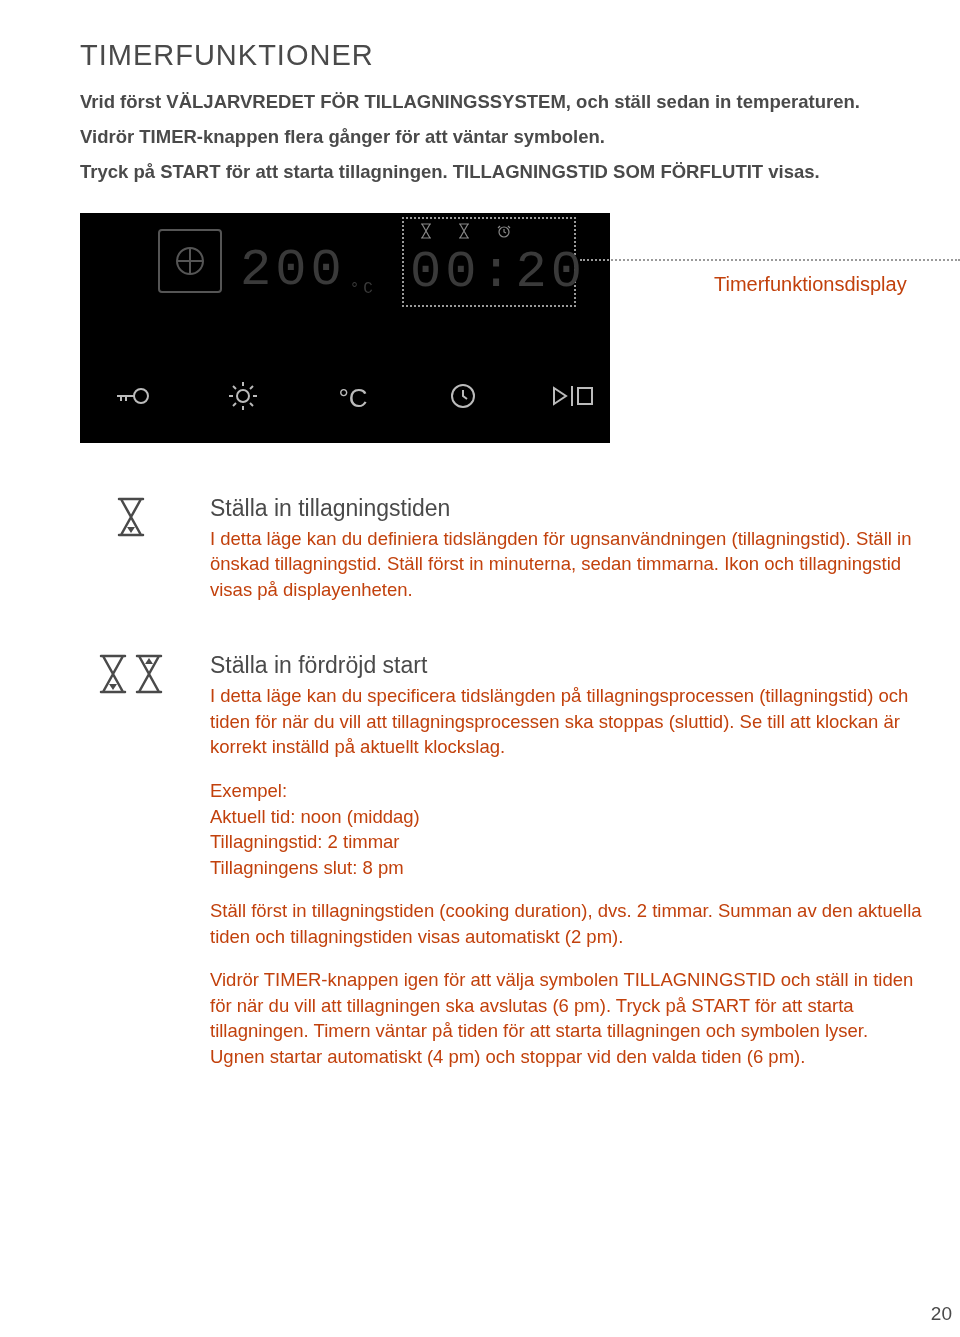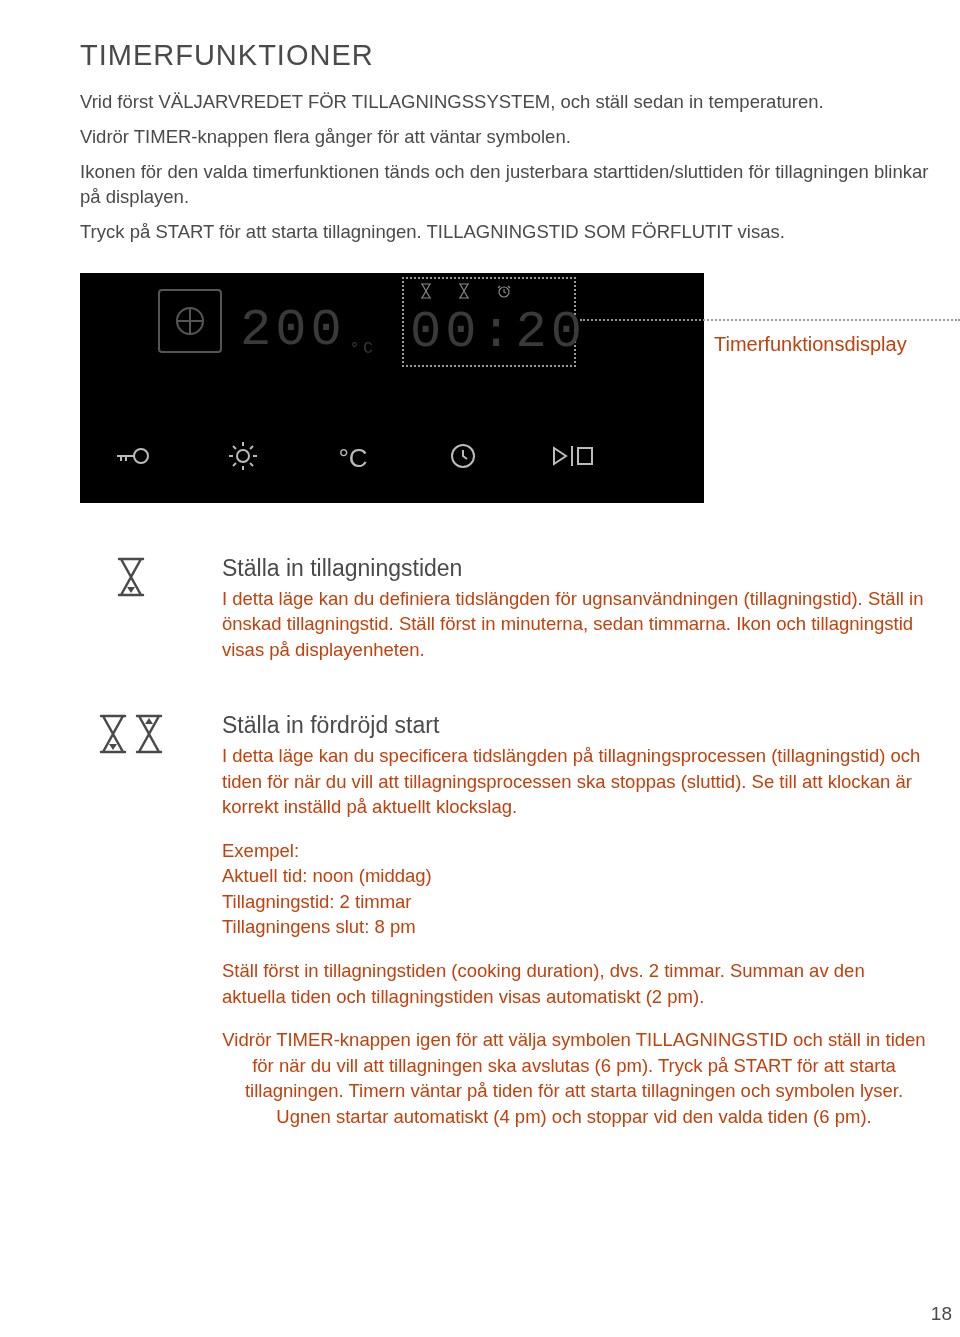--- a/index.html
+++ b/index.html
@@ -1,58 +1,57 @@
 <!DOCTYPE html>
 <html><head>
 <meta charset="utf-8">
 <style>
   * { box-sizing: border-box; margin: 0; padding: 0; }
   html, body { width: 960px; background: #fff; font-family: "Helvetica Neue", Arial, sans-serif; color: #4a4a4a; }
   .page { width: 960px; min-height: 1337px; padding: 39px 44px 20px 44px; position: relative; margin-left: 36px; }
   .title { font-size: 29px; letter-spacing: 1px; font-weight: 500; color: #4a4a4a; margin-bottom: 18px; }
-  .intro p { font-size: 18.5px; line-height: 1.35; margin-bottom: 10px; color: #4a4a4a; font-weight: 400; }
+  .intro p { font-size: 18.5px; line-height: 1.35; margin-bottom: 10px; color: #4a4a4a; font-weight: 700; }
   .intro p.nomargin { margin-bottom: 0; }
   .intro { margin-bottom: 28px; }
   .display-wrap { position: relative; width: 880px; margin: 0 0 18px 0; }
-  .display { width: 624px; height: 230px; background: #000; position: relative; }
+  .display { width: 530px; height: 230px; background: #000; position: relative; }
   .disp-main { position: absolute; left: 78px; top: 16px; display: flex; align-items: flex-end; gap: 18px; }
   .oven-icon { width: 64px; height: 64px; border: 2px solid #555; border-radius: 4px; margin-bottom: 4px; display:flex; align-items:center; justify-content:center; }
   .oven-icon svg { display:block; }
   .seg { font-family: "DSEG7 Classic", "Courier New", monospace; color: #3a3a3a; font-size: 52px; letter-spacing: 4px; line-height: 1; display:flex; align-items:flex-end; }
   .seg-small { font-size: 16px; vertical-align: top; margin-left:4px; margin-right: 2px; }
   .seg2 { position: relative; }
   .seg2-wrap { position: absolute; left: 330px; top: 16px; }
   .tiny-icons { position: absolute; left: 340px; top: 10px; display:flex; gap: 26px; align-items:center; }
   .tiny-icons span { color:#777; font-size:14px; }
   .dashed-box { position: absolute; left: 322px; top: 4px; width: 174px; height: 90px; border: 2px dotted #9a9a9a; }
   .dashed-line { position:absolute; left: 500px; top: 46px; width: 380px; border-top: 2px dotted #9a9a9a; }
   .callout-label { position:absolute; left: 634px; top: 60px; font-size: 20px; color:#c2410c; }
   .bottom-icons { position:absolute; left: 28px; bottom: 26px; display:flex; gap: 60px; color:#ccc; font-size: 22px; align-items:center; }
   .bottom-icons .it { width: 50px; text-align:center; }
   .sections { margin-top: 52px; }
-  .sect { display:flex; margin-bottom: 32px; gap: 12px; }
+  .sect { display:flex; margin-bottom: 32px; }
   .sect-icons { width: 130px; flex: 0 0 130px; padding-top: 2px; display:flex; gap: 6px; justify-content:flex-start; padding-left: 36px; }
   .hourglass { width: 30px; height: 40px; }
   .sect-body { flex: 1; padding-right: 26px; }
   .sect-title { font-size: 23px; font-weight: 500; color:#4a4a4a; margin-bottom: 4px; }
   .sect-text { font-size: 18.5px; line-height: 1.38; color:#c2410c; margin-bottom: 18px; }
   .page-num { position:absolute; right: 44px; bottom: 12px; font-size: 19px; color:#4a4a4a; }
   .doc-id { position:absolute; right: 10px; bottom: 40px; font-size: 12px; color:#8a8a8a; writing-mode: vertical-rl; transform: rotate(180deg); letter-spacing: 1px; }
 </style>
 </head>
 <body>
 
 <div class="page">
 
   <h1 class="title">TIMERFUNKTIONER</h1>
 
   <div class="intro">
     <p>Vrid först VÄLJARVREDET FÖR TILLAGNINGSSYSTEM, och ställ sedan in temperaturen.</p>
     <p>Vidrör TIMER-knappen flera gånger för att väntar symbolen.</p>
-    <p class="nomargin">Ikonen för den valda timerfunktionen tänds och den justerbara starttiden/sluttiden för tillagningen blinkar på displayen.</p>
     <p style="margin-top:10px;">Tryck på START för att starta tillagningen. TILLAGNINGSTID SOM FÖRFLUTIT visas.</p>
   </div>
 
   <div class="display-wrap">
     <div class="display">
       <div class="disp-main">
         <div class="oven-icon">
           <svg width="34" height="34" viewBox="0 0 34 34">
             <circle cx="17" cy="17" r="13" fill="none" stroke="#555" stroke-width="2"></circle>
             <line x1="17" y1="4" x2="17" y2="30" stroke="#555" stroke-width="2"></line>
@@ -164,21 +163,21 @@
       <div class="sect-body">
         <div class="sect-title">Ställa in fördröjd start</div>
         <div class="sect-text">I detta läge kan du specificera tidslängden på tillagningsprocessen (tillagningstid) och tiden för när du vill att tillagningsprocessen ska stoppas (sluttid). Se till att klockan är korrekt inställd på aktuellt klockslag.</div>
         <div class="sect-text" style="margin-bottom:18px;">
           <span>Exempel:</span><br>
           <span>Aktuell tid: noon (middag)</span><br>
           <span>Tillagningstid: 2 timmar</span><br>
           <span>Tillagningens slut: 8 pm</span>
         </div>
         <div class="sect-text">Ställ först in tillagningstiden (cooking duration), dvs. 2 timmar. Summan av den aktuella tiden och tillagningstiden visas automatiskt (2 pm).</div>
-        <div class="sect-text" style="margin-bottom:0;text-align:center;">Vidrör TIMER-knappen igen för att välja symbolen TILLAGNINGSTID och ställ in tiden för när du vill att tillagningen ska avslutas (6 pm). Tryck på START för att starta tillagningen. Timern väntar på tiden för att starta tillagningen och symbolen lyser. Ugnen startar automatiskt (4 pm) och stoppar vid den valda tiden (6 pm).</div>
+        <div class="sect-text" style="margin-bottom:0;">Vidrör TIMER-knappen igen för att välja symbolen TILLAGNINGSTID och ställ in tiden för när du vill att tillagningen ska avslutas (6 pm). Tryck på START för att starta tillagningen. Timern väntar på tiden för att starta tillagningen och symbolen lyser. Ugnen startar automatiskt (4 pm) och stoppar vid den valda tiden (6 pm).</div>
       </div>
     </div>
 
   </div>
 
-  <div class="page-num">18</div>
+  <div class="page-num">20</div>
   <div class="doc-id">490180</div>
 </div>
 
 </body></html>

